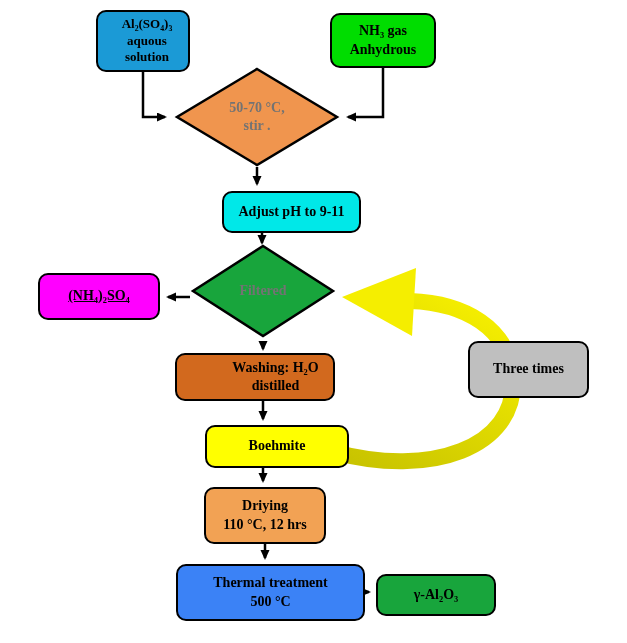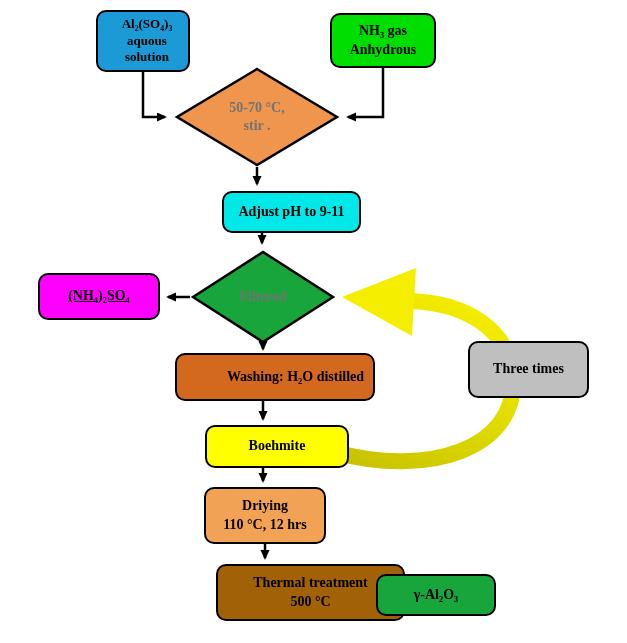--- a/index.html
+++ b/index.html
@@ -73,54 +73,54 @@
   </div>
 
   <div class="node" style="left: 186px; top: 191px; width: 139px; height: 42px; background-color: rgb(0, 232, 232); margin-left: 36px;">
     <span class="label">Adjust pH to 9-11</span>
   </div>
 
   <div class="node" style="left: 38px; top: 273px; width: 122px; height: 47px; background-color: rgb(255, 0, 255); text-decoration: underline;">
     <span class="label">(NH₄)₂SO₄</span>
   </div>
 
-  <div class="node" style="left: 175px; top: 353px; width: 200px; height: 48px; background-color: rgb(210, 105, 30); padding-left: 41px;">
+  <div class="node" style="left: 175px; top: 353px; width: 160px; height: 48px; background-color: rgb(210, 105, 30); padding-left: 41px;">
     <span class="label">Washing: H₂O distilled</span>
   </div>
 
   <div class="node" style="left: 205px; top: 425px; width: 144px; height: 43px; background-color: rgb(255, 255, 0);">
     <span class="label">Boehmite</span>
   </div>
 
   <div class="node" style="left: 204px; top: 487px; width: 122px; height: 57px; background-color: rgb(242, 162, 84);">
     <span class="label">Driying
 110 °C, 12 hrs</span>
   </div>
 
-  <div class="node" style="left: 176px; top: 564px; width: 189px; height: 57px; background-color: #a16207; margin-left: 40px;">
+  <div class="node" style="left: 176px; top: 564px; width: 189px; height: 57px; background-color: #3b82f6;">
     <span class="label">Thermal treatment
 500 °C</span>
   </div>
 
   <div class="node" style="left: 376px; top: 574px; width: 120px; height: 42px; background-color: rgb(24, 165, 60);">
     <span class="label">γ-Al₂O₃</span>
   </div>
 
   <div class="node" style="left: 468px; top: 341px; width: 121px; height: 57px; background-color: rgb(191, 191, 191);">
     <span class="label">Three times</span>
   </div>
 
   <div class="diamond" style="left:174px; top:67px; width:166px; height:100px;">
     <svg width="166" height="100" viewBox="0 0 166 100">
       <polygon points="83,2 163,50 83,98 3,50" stroke="#000" stroke-width="2.5" fill="#f0954e"></polygon>
     </svg>
     <span class="label">50-70 °C,
 stir .</span>
   </div>
 
-  <div class="diamond" style="left:190px; top:250px; width:146px; height:94px;">
+  <div class="diamond" style="left:190px; top:244px; width:146px; height:94px;">
     <svg width="146" height="94" viewBox="0 0 146 94">
       <polygon points="73,2 143,47 73,92 3,47" stroke="#000" stroke-width="2.5" fill="#18a53c"></polygon>
     </svg>
     <span class="label">Filtered</span>
   </div>
 
 </div>
 
 </body></html>

